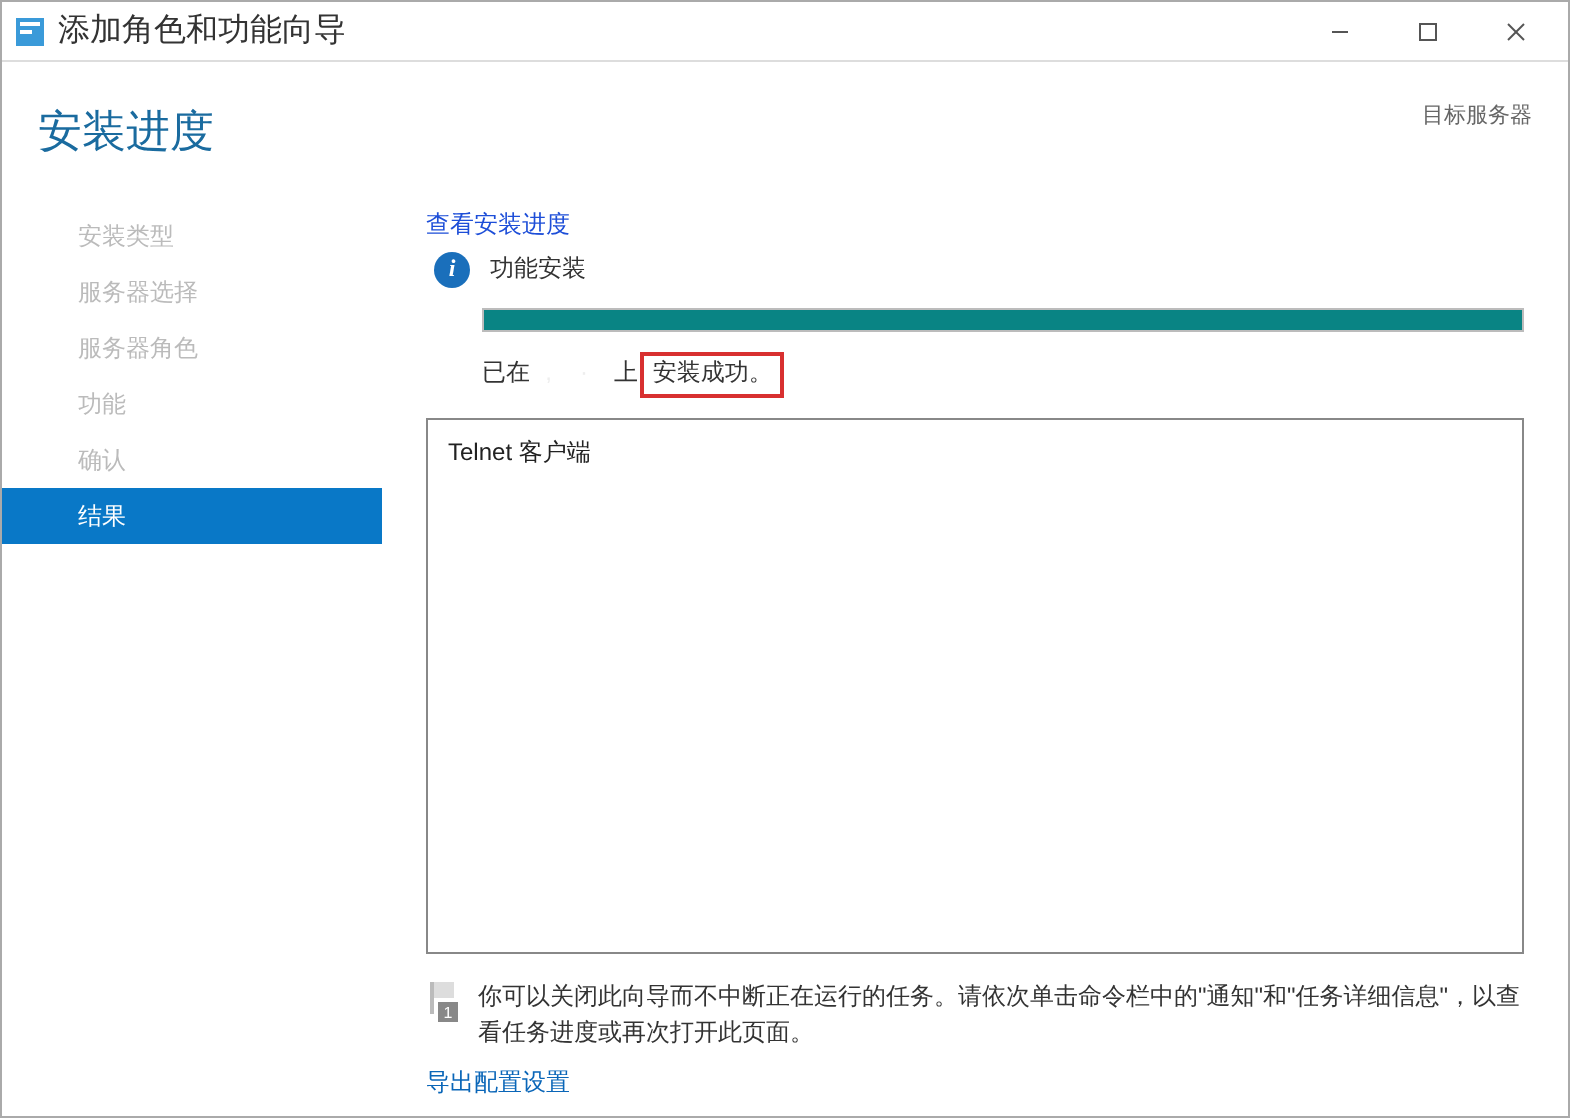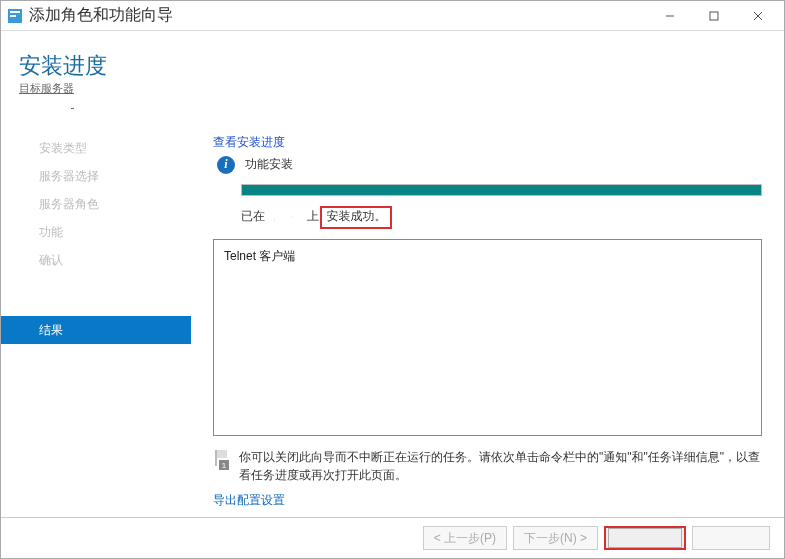--- a/index.html
+++ b/index.html
@@ -36,55 +36,52 @@
     .win-controls { display: flex; }
     .win-btn {
       width: 44px; height: 28px;
       display: flex; align-items: center; justify-content: center;
       color: #555;
     }
     .header-area {
       padding: 20px 18px 8px 18px;
       display: flex;
       align-items: flex-start;
-      flex-direction: column;
     }
     .header-title {
       color: #1a6b9f;
       font-size: 22px;
       font-weight: 400;
       flex: 1;
     }
     .header-target {
       text-align: right;
       color: #666;
       font-size: 11px;
       line-height: 1.4;
-      text-decoration: underline;
     }
     .body-area {
       flex: 1;
       display: flex;
       padding: 10px 0 0 0;
       overflow: hidden;
     }
     .sidebar {
       width: 190px;
       padding: 4px 0 0 0;
     }
     .sidebar-item {
       padding: 4px 0 4px 38px;
       color: #bbb;
       font-size: 12px;
       line-height: 20px;
     }
     .sidebar-item.active {
       background: #0978c7;
       color: #fff;
-      margin-top: 42px;
     }
     .main {
       flex: 1;
       padding: 4px 22px 0 22px;
       display: flex;
       flex-direction: column;
     }
     .main-label1 { color: #1d4ed8; font-size: 12px; margin-bottom: 5px; font-family: Liberation Mono, monospace; }
     .status-row { display: flex; align-items: center; gap: 10px; margin-left: 4px; margin-bottom: 6px; }
     .info-icon {
@@ -261,22 +258,14 @@
           <div class="flag-badge">1</div>
         </div>
         <div class="note-text">你可以关闭此向导而不中断正在运行的任务。请依次单击命令栏中的"通知"和"任务详细信息"，以查看任务进度或再次打开此页面。</div>
       </div>
 
       <a class="export-link">导出配置设置</a>
     </div>
 
   </div>
 
-  <div class="footer">
-    <button class="btn disabled">&lt; 上一步(P)</button>
-    <button class="btn disabled">下一步(N) &gt;</button>
-    <span class="btn highlighted-wrap">
-      <span class="inner-btn"> </span>
-    </span>
-    <button class="btn disabled"> </button>
-  </div>
 
 </div>
 
 </body></html>

